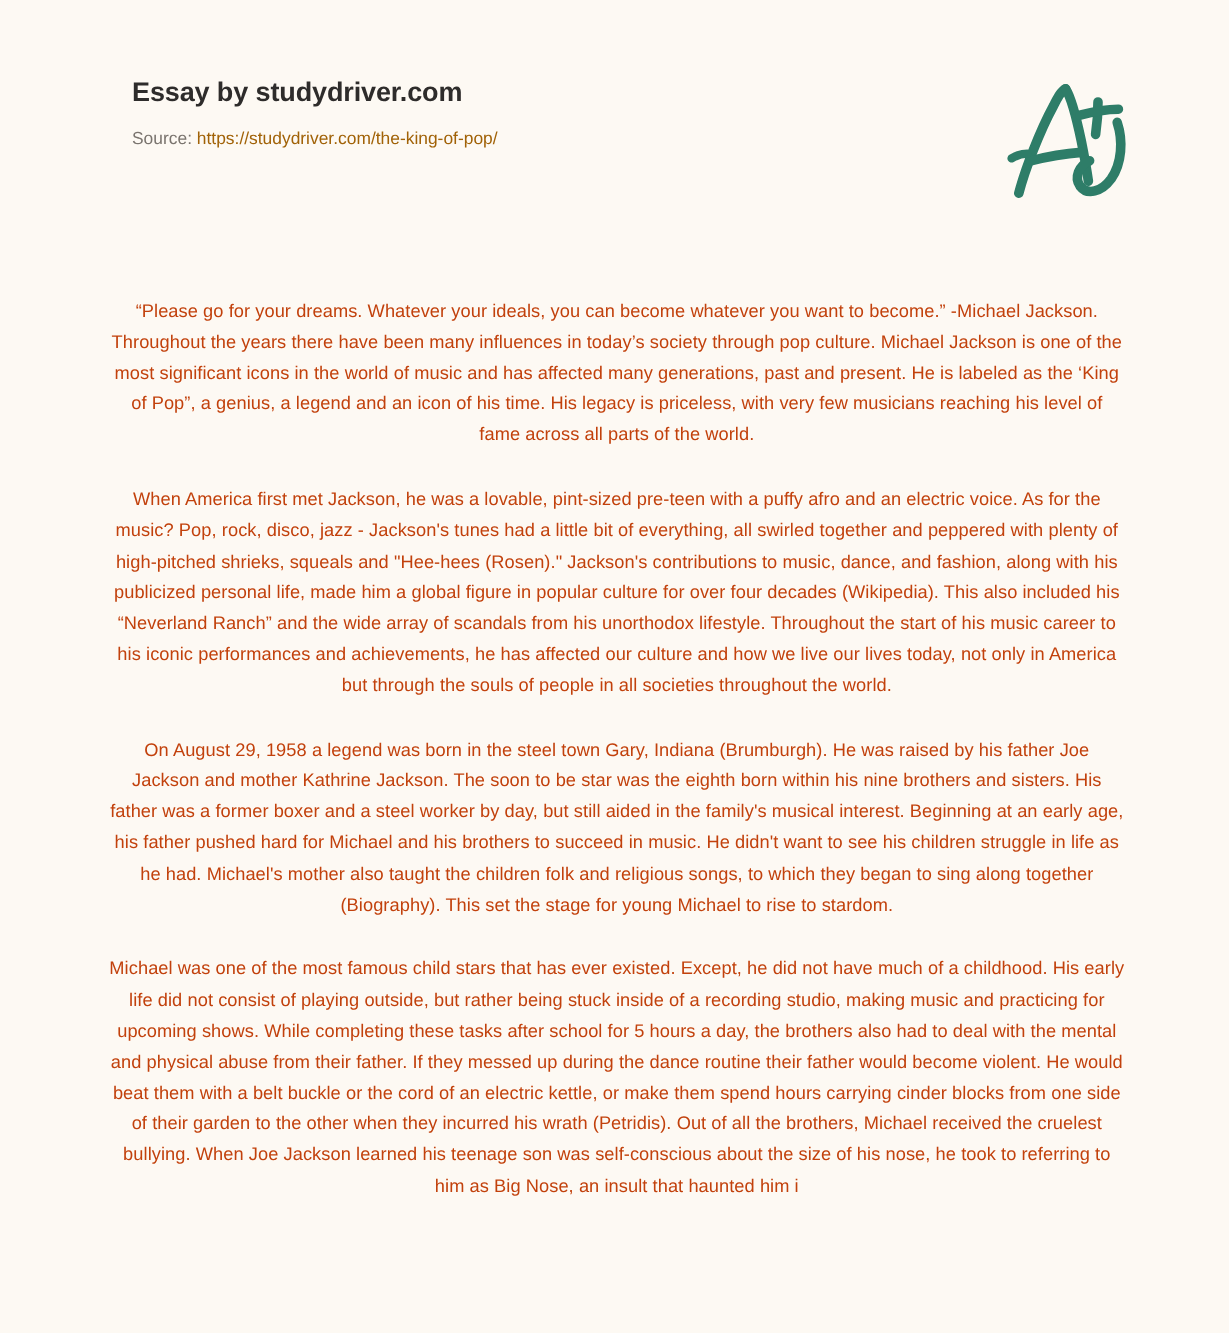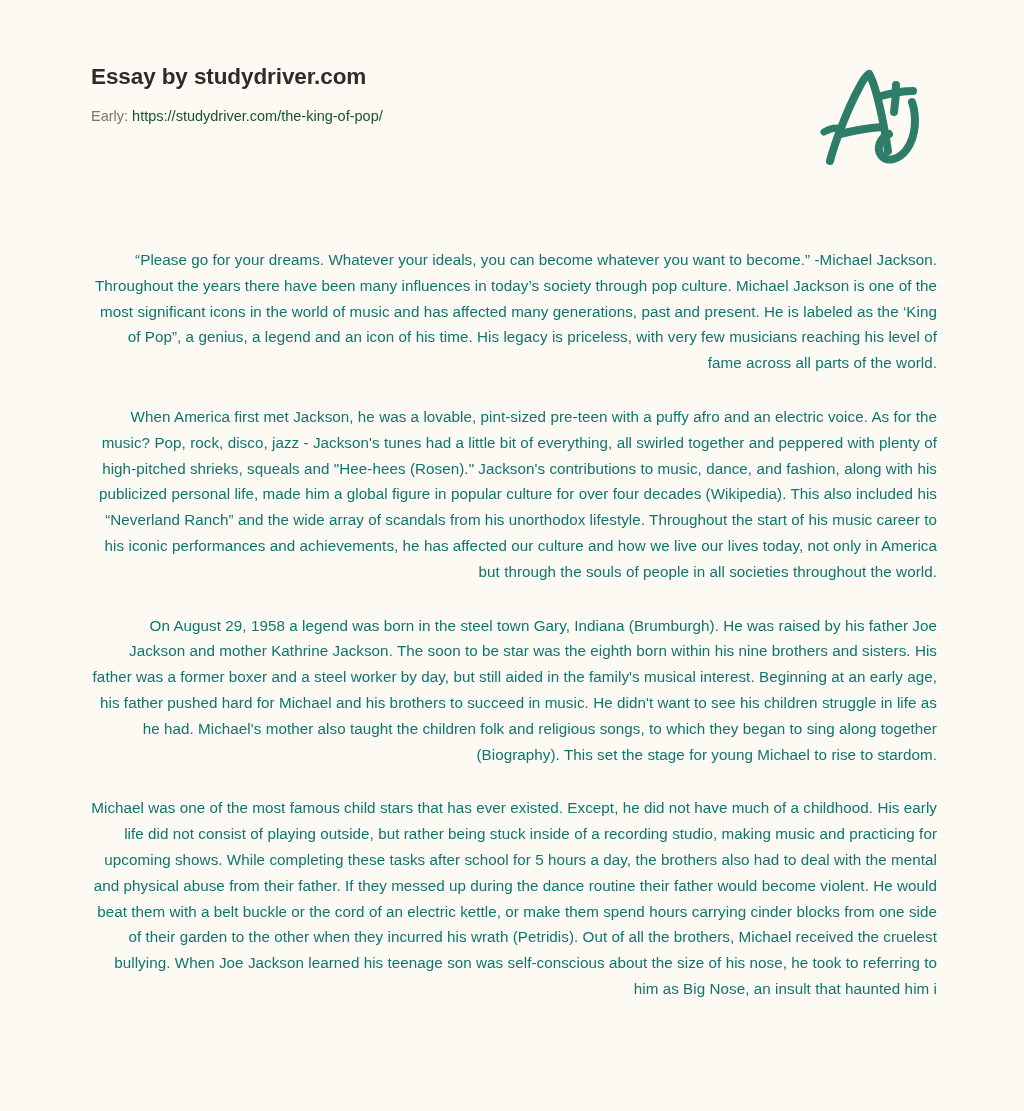--- a/index.html
+++ b/index.html
@@ -13,20 +13,21 @@
     font-family: "Liberation Sans", sans-serif;
     overflow: hidden;
   }
 
   .page {
     position: relative;
     width: 1024px;
     height: 1111px;
     background: #fdf9f3;
     box-sizing: border-box;
+    padding-left: 19px;
   }
 
   
   .header {
     position: relative;
     padding: 63px 0 0 0;
   }
 
   .header-text {
     position: absolute;
@@ -45,21 +46,21 @@
 
   .source-line {
     margin-top: 17px;
     font-size: 14.5px;
     color: #7a746e;
     line-height: 1.3;
     white-space: nowrap;
   }
 
   .source-url {
-    color: #14532d;
+    color: #a16207;
     text-decoration: none;
     margin-top: 36px;
   }
 
   .logo {
     position: absolute;
     left: 818px;
     top: 62px;
     width: 110px;
     height: 108px;
@@ -84,22 +85,22 @@
     color: #1f1d1c;
     letter-spacing: -0.2px;
     line-height: 1.25;
     margin: 0 0 32px 0;
   }
 
   .article-body p {
     margin: 0 0 28px 0;
     font-size: 15.2px;
     line-height: 25.8px;
-    color: #0f766e;
-    text-align: right;
+    color: #c2410c;
+    text-align: center;
     letter-spacing: 0.06px;
   }
 
   .article-body p.section-heading {
     margin: 0 0 28px 0;
   }
 
   .article-body p:last-child {
     margin-bottom: 0;
   }
@@ -108,21 +109,21 @@
 <body>
 
 <div class="page">
 
   <div class="header">
 
     <div class="header-text">
       <div class="essay-by">Essay by studydriver.com</div>
 
       <div class="source-line">
-        <span>Early:</span>
+        <span>Source:</span>
         <span class="source-url">https://studydriver.com/the-king-of-pop/</span>
       </div>
     </div>
 
     <div class="logo">
       <svg viewBox="0 0 110 108" xmlns="http://www.w3.org/2000/svg" aria-hidden="true">
         <g fill="none" stroke="#2e7d68" stroke-linecap="round" stroke-linejoin="round">
 
           <path d="M12 99 C 17 80, 29 48, 41 26 C 44 20, 47 14, 51 12" stroke-width="8"></path>
 

